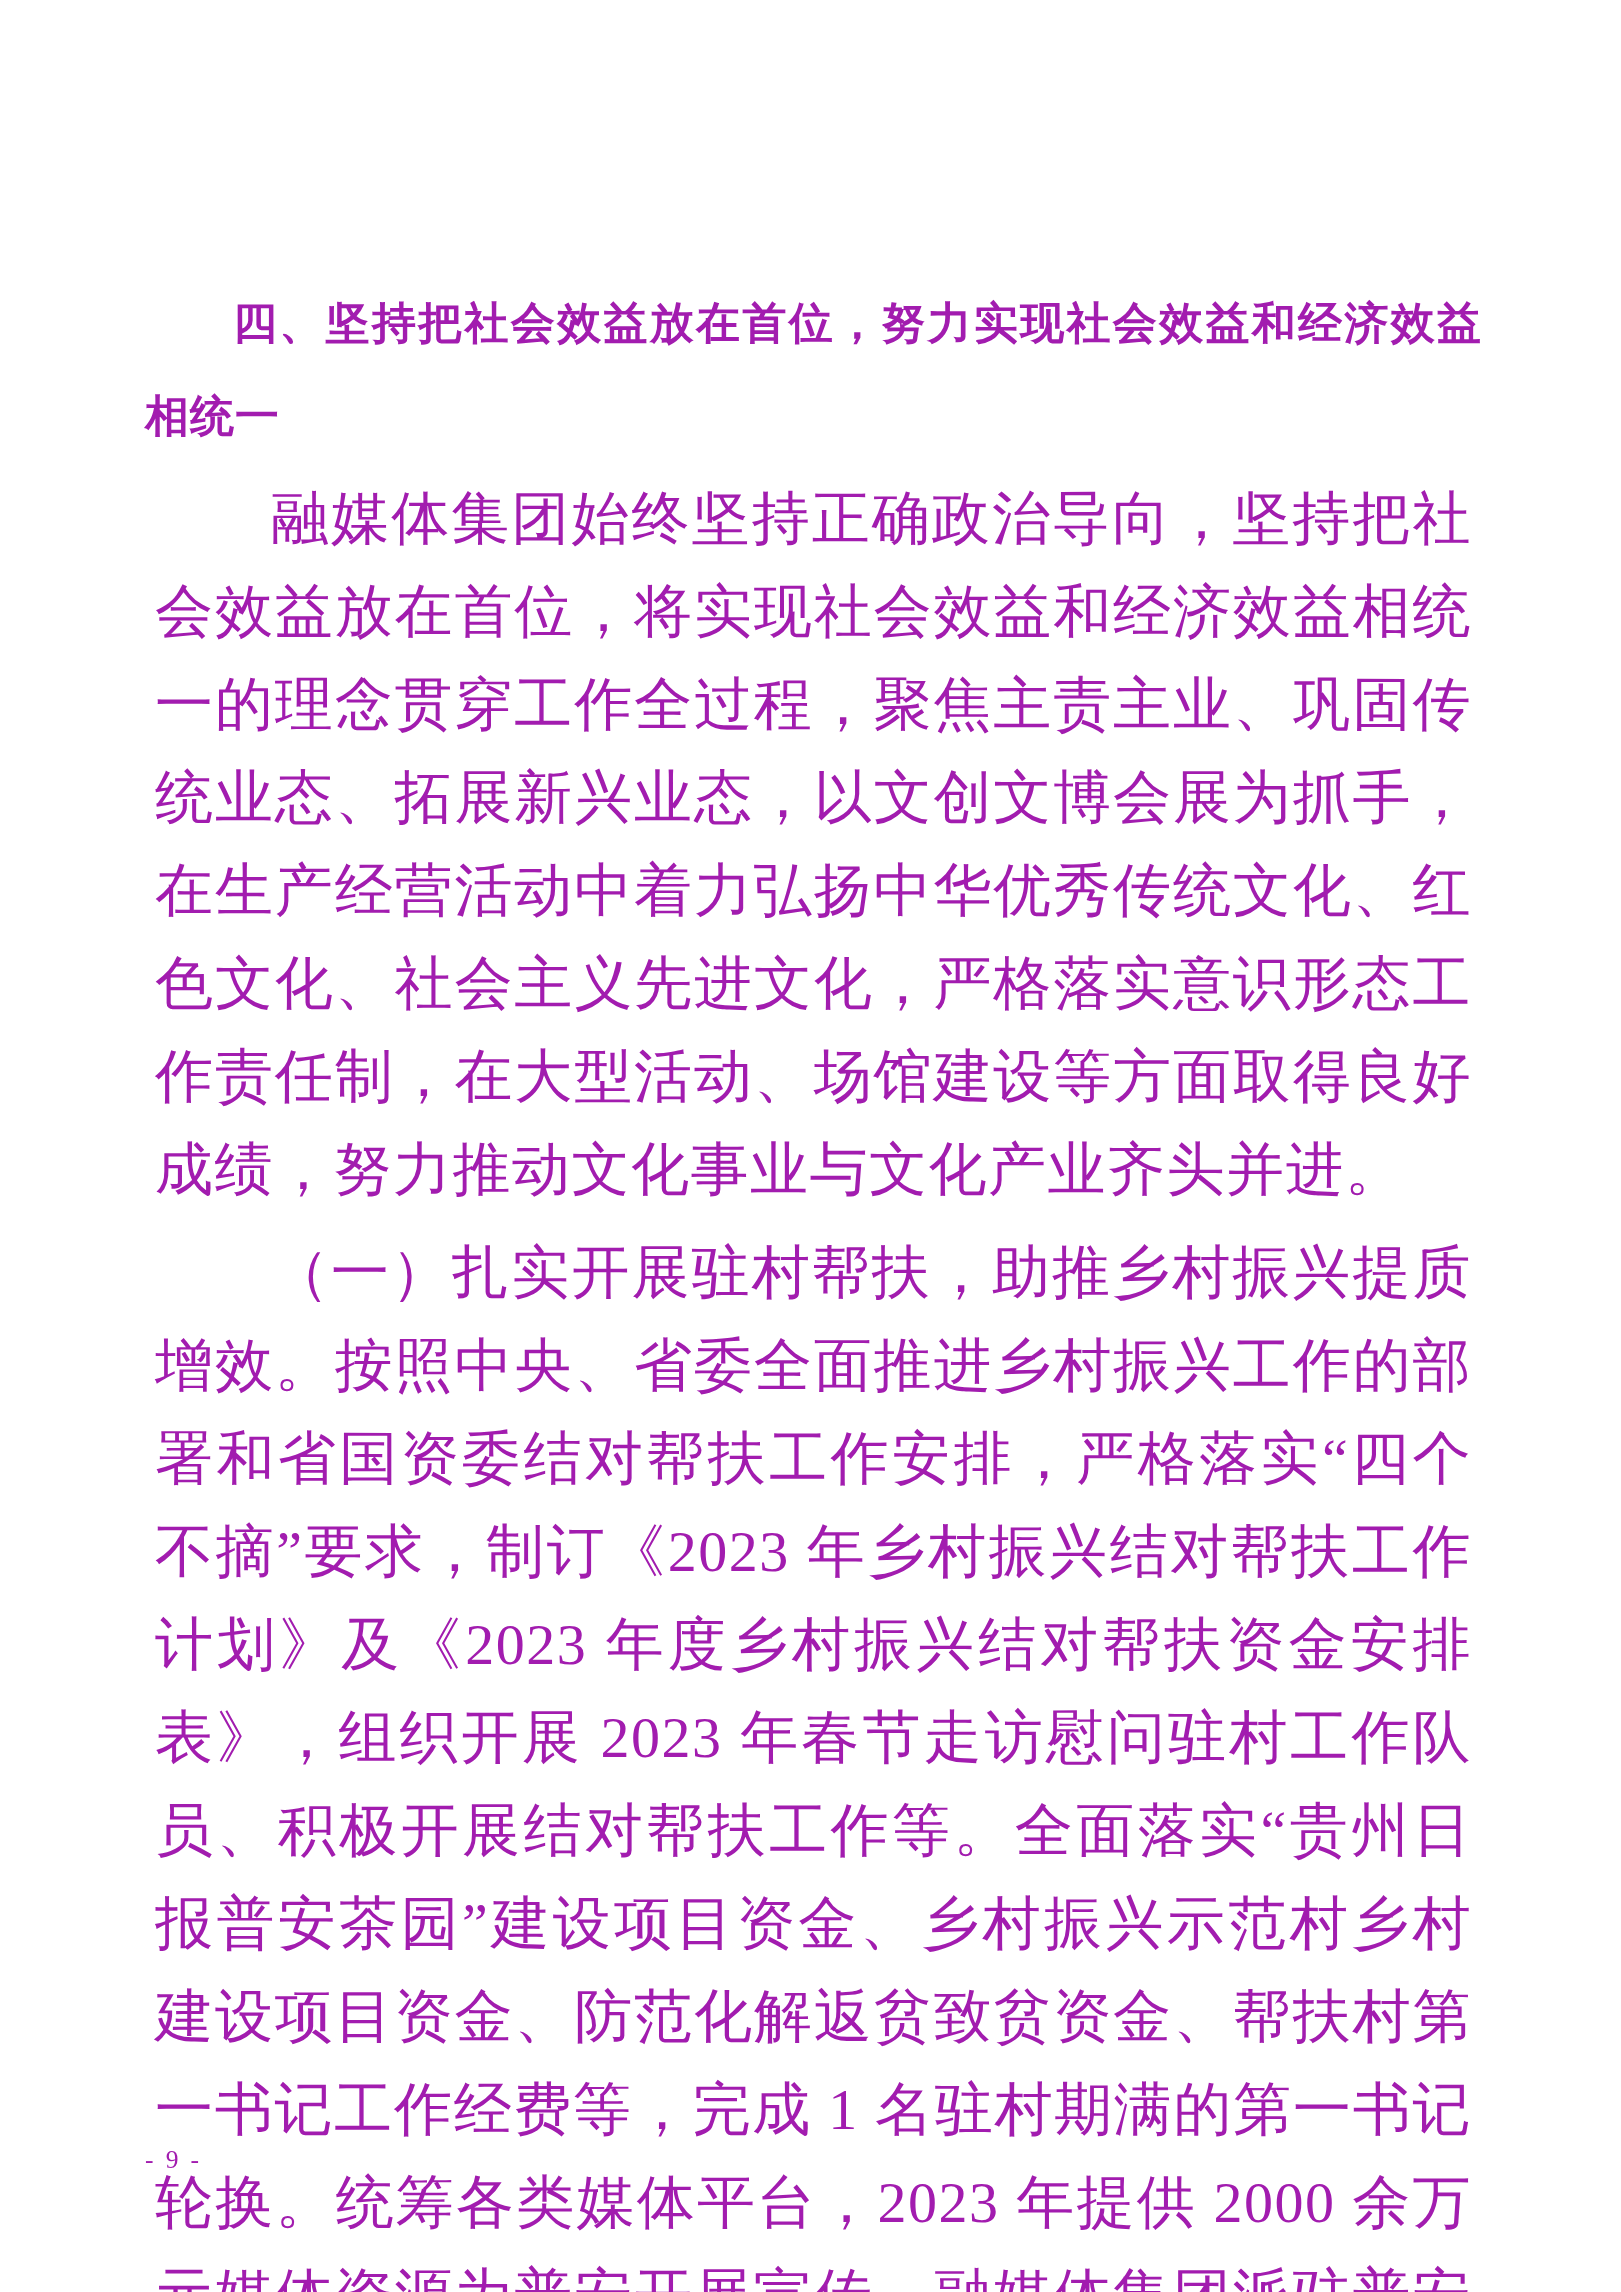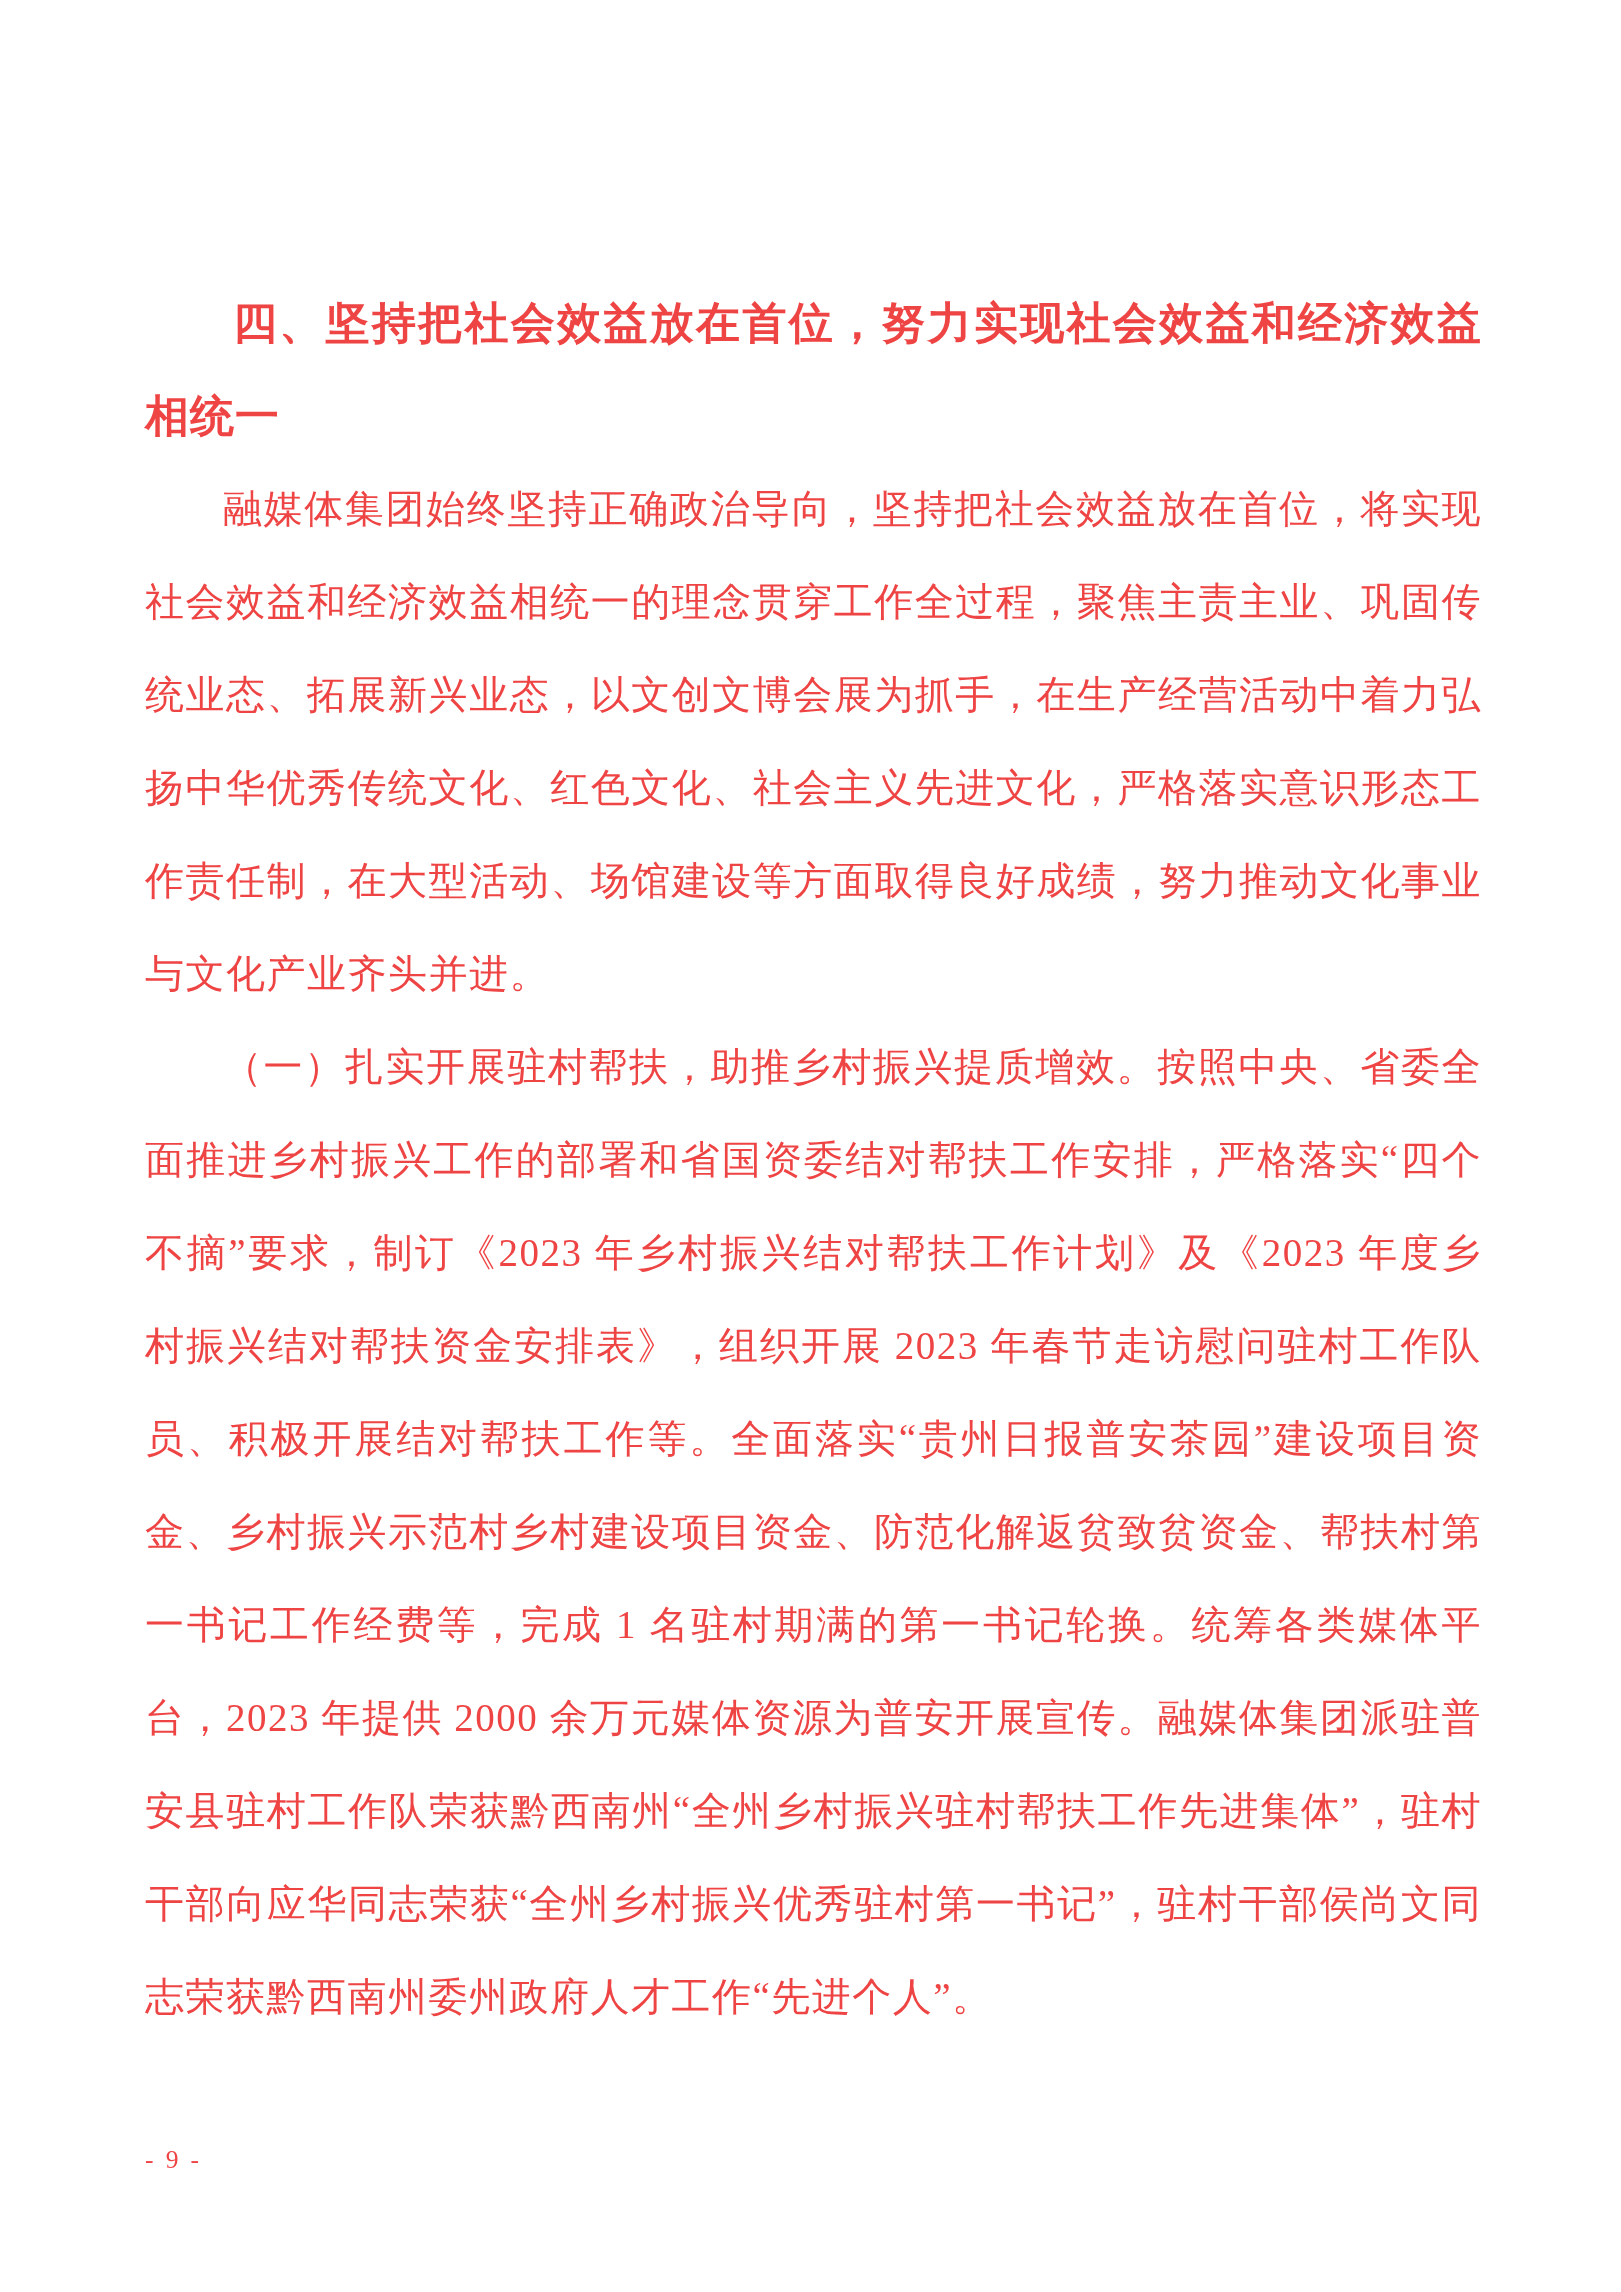--- a/index.html
+++ b/index.html
@@ -5,44 +5,44 @@
   html, body {
     margin: 0;
     padding: 0;
     background: #ffffff;
   }
   .page {
     position: relative;
     width: 1621px;
     height: 2293px;
     background: #ffffff;
-    color: #ef4444;
+    color: #a21caf;
     overflow: hidden;
   }
   .content {
     position: absolute;
     left: 145px;
     top: 276px;
     width: 1337px;
   }
   .doc-heading {
     margin: 0;
     font-family: "Liberation Sans", "DejaVu Sans", sans-serif;
     font-weight: 700;
     font-size: 44px;
     line-height: 93px;
     text-indent: 2em;
     text-align: justify;
     letter-spacing: 1px;
   }
   .doc-para {
-    margin: 0;
+    margin: 10px;
     font-family: "Liberation Serif", "DejaVu Serif", serif;
     font-weight: 400;
-    font-size: 39px;
+    font-size: 58px;
     line-height: 93px;
     text-indent: 2em;
     text-align: justify;
     text-justify: inter-character;
     letter-spacing: 1.5px;
   }
   .para-lead {
     font-weight: 400;
   }
   .page-number {

